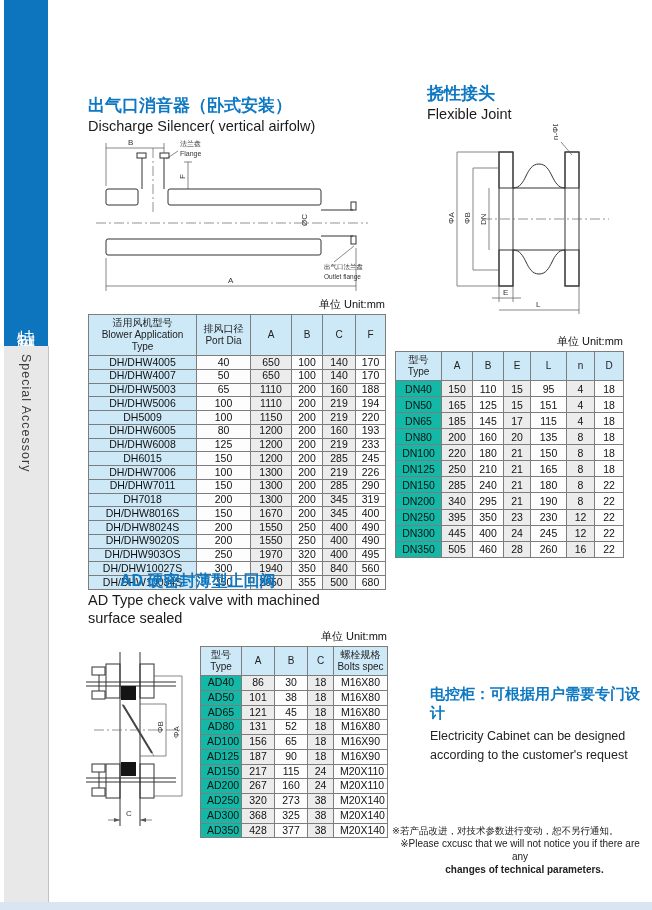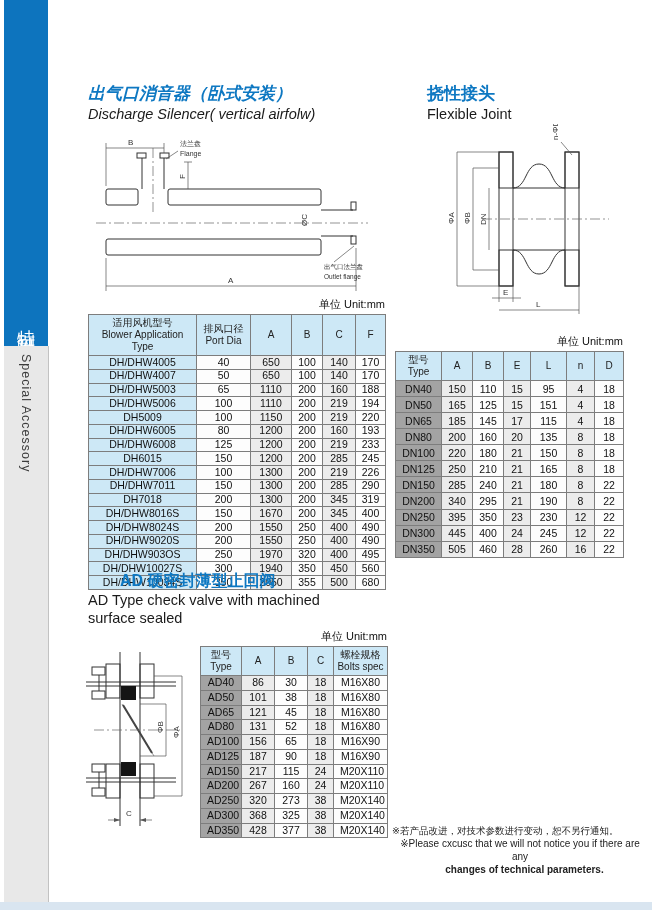--- a/index.html
+++ b/index.html
@@ -24,21 +24,21 @@
   table.data th,table.data td{border:1px solid #7d7d7d;text-align:center;overflow:hidden;}
   table.data th{background:#cde8f6;font-weight:normal;font-size:10px;color:#222;
         white-space:pre-line;line-height:1.2;padding:2px 1px;}
   table.data td{font-size:10.5px;color:#111;background:#fdfdfd;}
   table.data td:first-child{background:#cde8f6;}
   table.t1 td{padding:0.5px 1px;line-height:1.12;}
   table.t2 td{padding:1.5px 1px;line-height:1.15;}
   table.t3 td{padding:1px 6px;line-height:1.12;}
   table.stripe-odd td:nth-child(2n+3){background:#ececec;}
   table.stripe-even td:nth-child(2n+2){background:#ececec;}
-  table.stripe-even td:first-child{background:#a3a3a3;}
+  table.stripe-even td:first-child{background:#14b8a6;}
   
   .cab-title{font-size:15px;font-weight:bold;color:#0e78c2;}
   .cab-line{font-size:12.5px;color:#222;line-height:1.5;}
   .note-cn{font-size:9.5px;color:#222;line-height:1.4;}
   .note-en{font-size:10px;color:#222;line-height:1.3;text-align:center;}
   .note-en2{margin-left:9px;font-weight:bold;}
   
   svg text{font-family:"Liberation Sans","DejaVu Sans",sans-serif;fill:#333;}
   svg .dim{stroke:#555;stroke-width:0.7;fill:none;}
   svg .out{stroke:#333;stroke-width:1;fill:none;}
@@ -50,21 +50,21 @@
 <div class="page">
 
   <div class="side-blue">
     <span class="vtext">特别附属品</span>
   </div>
   <div class="side-gray">
     <span class="vtext">Special Accessory</span>
   </div>
   <div class="bottom-strip"></div>
 
-  <div class="abs" style="left:88px;top:84px;width:320px;font-style:italic;">
+  <div class="abs" style="left:88px;top:96px;width:320px;">
     <div class="sec-title-cn">出气口消音器（卧式安装）</div>
     <div class="sec-title-en">Discharge Silencer( vertical airfolw)</div>
   </div>
 
   <div class="abs" style="left:427px;top:84px;width:200px;">
     <div class="sec-title-cn">挠性接头</div>
     <div class="sec-title-en">Flexible Joint</div>
   </div>
 
   <svg class="abs" style="left:88px;top:136px;" width="300" height="158" viewBox="0 0 300 158">
@@ -305,21 +305,21 @@
           <td>1970</td>
           <td>320</td>
           <td>400</td>
           <td>495</td>
         </tr>
         <tr>
           <td>DH/DHW10027S</td>
           <td>300</td>
           <td>1940</td>
           <td>350</td>
-          <td>450</td>
+          <td>840</td>
           <td>560</td>
         </tr>
         <tr>
           <td>DH/DHW10034S</td>
           <td>350</td>
           <td>2050</td>
           <td>355</td>
           <td>500</td>
           <td>680</td>
         </tr>
@@ -604,20 +604,25 @@
         <tr>
           <td>AD350</td>
           <td>428</td>
           <td>377</td>
           <td>38</td>
           <td>M20X140</td>
         </tr>
       </tbody>
     </table>
 
+  <div class="abs" style="left:430px;top:685px;width:215px;">
+    <div class="cab-title">电控柜：可根据用户需要专门设计</div>
+    <div class="cab-line" style="margin-top:4px;">Electricity Cabinet can be designed</div>
+    <div class="cab-line">according to the customer's request</div>
+  </div>
 
   <div class="abs" style="left:392px;top:824px;width:256px;">
     <div class="note-cn">※若产品改进，对技术参数进行变动，恕不另行通知。</div>
     <div class="note-en">※Please cxcusc that we will not notice you if there are any</div>
     <div class="note-en note-en2">changes of technical parameters.</div>
   </div>
 
 </div>
 
 </body></html>

